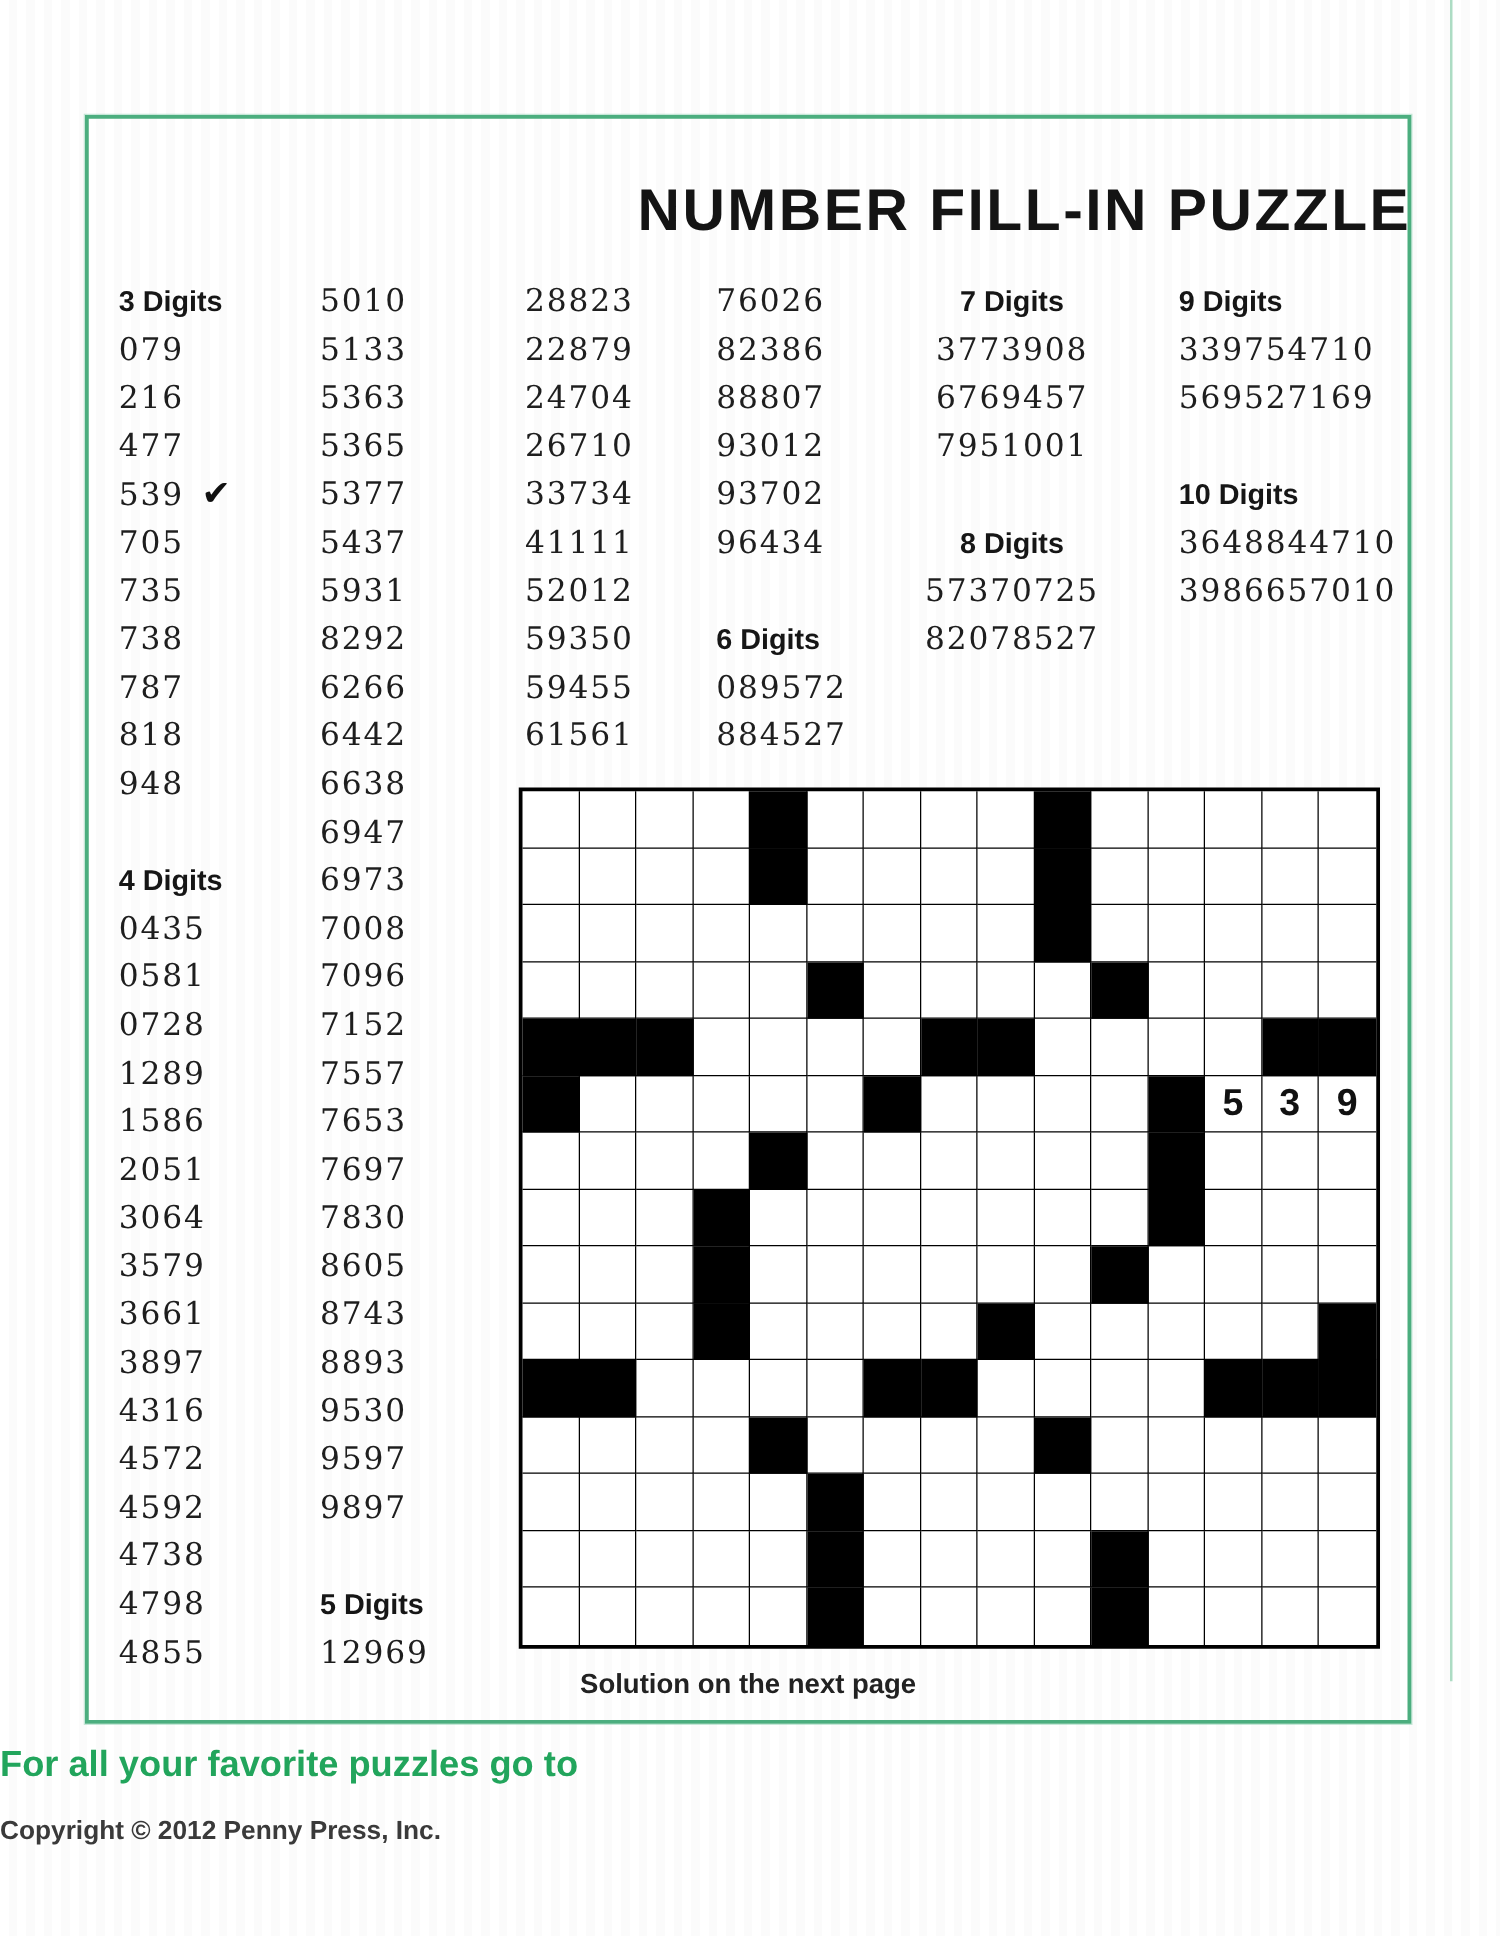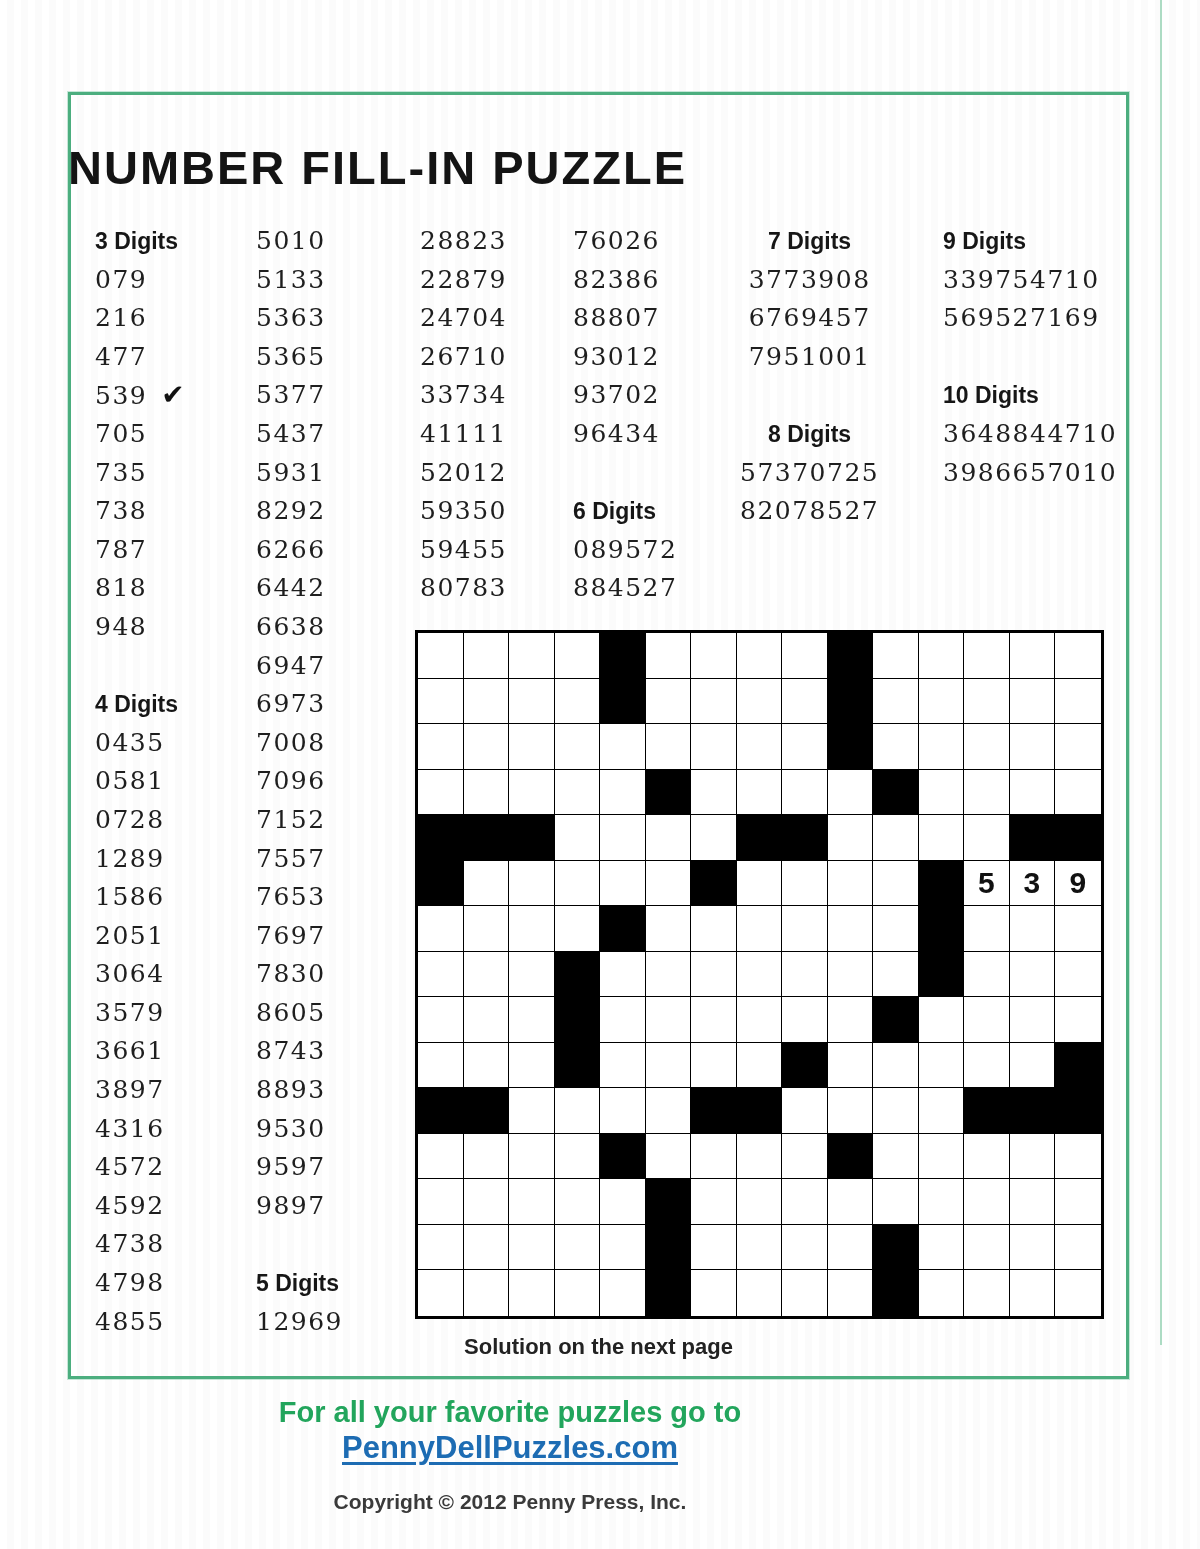--- a/index.html
+++ b/index.html
@@ -38,21 +38,21 @@
     font-weight:900;font-size:39px;letter-spacing:-2px;color:#111;
     font-family:"Liberation Sans",sans-serif;
   }
   .reg{
     position:absolute;right:2px;top:0;
     font-size:15px;font-weight:400;color:#222;
   }
   
   .title{
     position:absolute;left:68px;top:140px;width:1061px;margin:0;
-    text-align:left;
+    text-align:right;
     font-weight:700;font-size:47px;letter-spacing:2px;color:#141414;
   }
   
   .wcol{position:absolute;top:222px;}
   .wcol1{left:95px;}
   .wcol2{left:256px;}
   .wcol3{left:420px;}
   .wcol4{left:573px;}
   .wcol5{left:740px;text-align:center;}
   .wcol6{left:943px;}
@@ -90,21 +90,21 @@
   }
   .cell:nth-child(15n){border-right:none;}
   .cell:nth-last-child(-n+15){border-bottom:none;}
   .cell.black{background:#000;}
   
   .solution-note{
     position:absolute;left:68px;top:1334px;width:1061px;
     text-align:center;font-weight:700;font-size:22px;color:#222;
   }
   
-  .footer{position:absolute;left:0;top:1396px;width:1020px;text-align:center;}
+  .footer{position:absolute;left:0;top:1396px;width:1020px;text-align:left;}
   .f1{font-weight:700;font-size:29px;color:#22a55c;}
   .f2{
     display:inline-block;margin-top:1px;
     font-weight:700;font-size:31px;color:#1d6cb3;
     text-decoration:underline;text-decoration-thickness:3px;text-underline-offset:4px;
   }
   .f3{margin-top:24px;font-weight:700;font-size:21px;color:#3a3a3a;}
 </style>
 </head>
 <body>
@@ -183,21 +183,21 @@
       <div class="wcol wcol3">
         <div class="wrow num">28823</div>
         <div class="wrow num">22879</div>
         <div class="wrow num">24704</div>
         <div class="wrow num">26710</div>
         <div class="wrow num">33734</div>
         <div class="wrow num">41111</div>
         <div class="wrow num">52012</div>
         <div class="wrow num">59350</div>
         <div class="wrow num">59455</div>
-        <div class="wrow num">80783</div>
+        <div class="wrow num">61561</div>
       </div>
       <div class="wcol wcol4">
         <div class="wrow num">76026</div>
         <div class="wrow num">82386</div>
         <div class="wrow num">88807</div>
         <div class="wrow num">93012</div>
         <div class="wrow num">93702</div>
         <div class="wrow num">96434</div>
         <div class="wrow blank"></div>
         <div class="wrow header">6 Digits</div>
@@ -450,17 +450,16 @@
       <div class="cell"></div>
       <div class="cell"></div>
       <div class="cell"></div>
       <div class="cell"></div>
     </div>
 
   <div class="solution-note">Solution on the next page</div>
 
   <div class="footer">
     <div class="f1">For all your favorite puzzles go to</div>
-    <a href="#" class="f2">PennyDellPuzzles.com</a>
     <div class="f3">Copyright © 2012 Penny Press, Inc.</div>
   </div>
 
 </div>
 
 </body></html>

